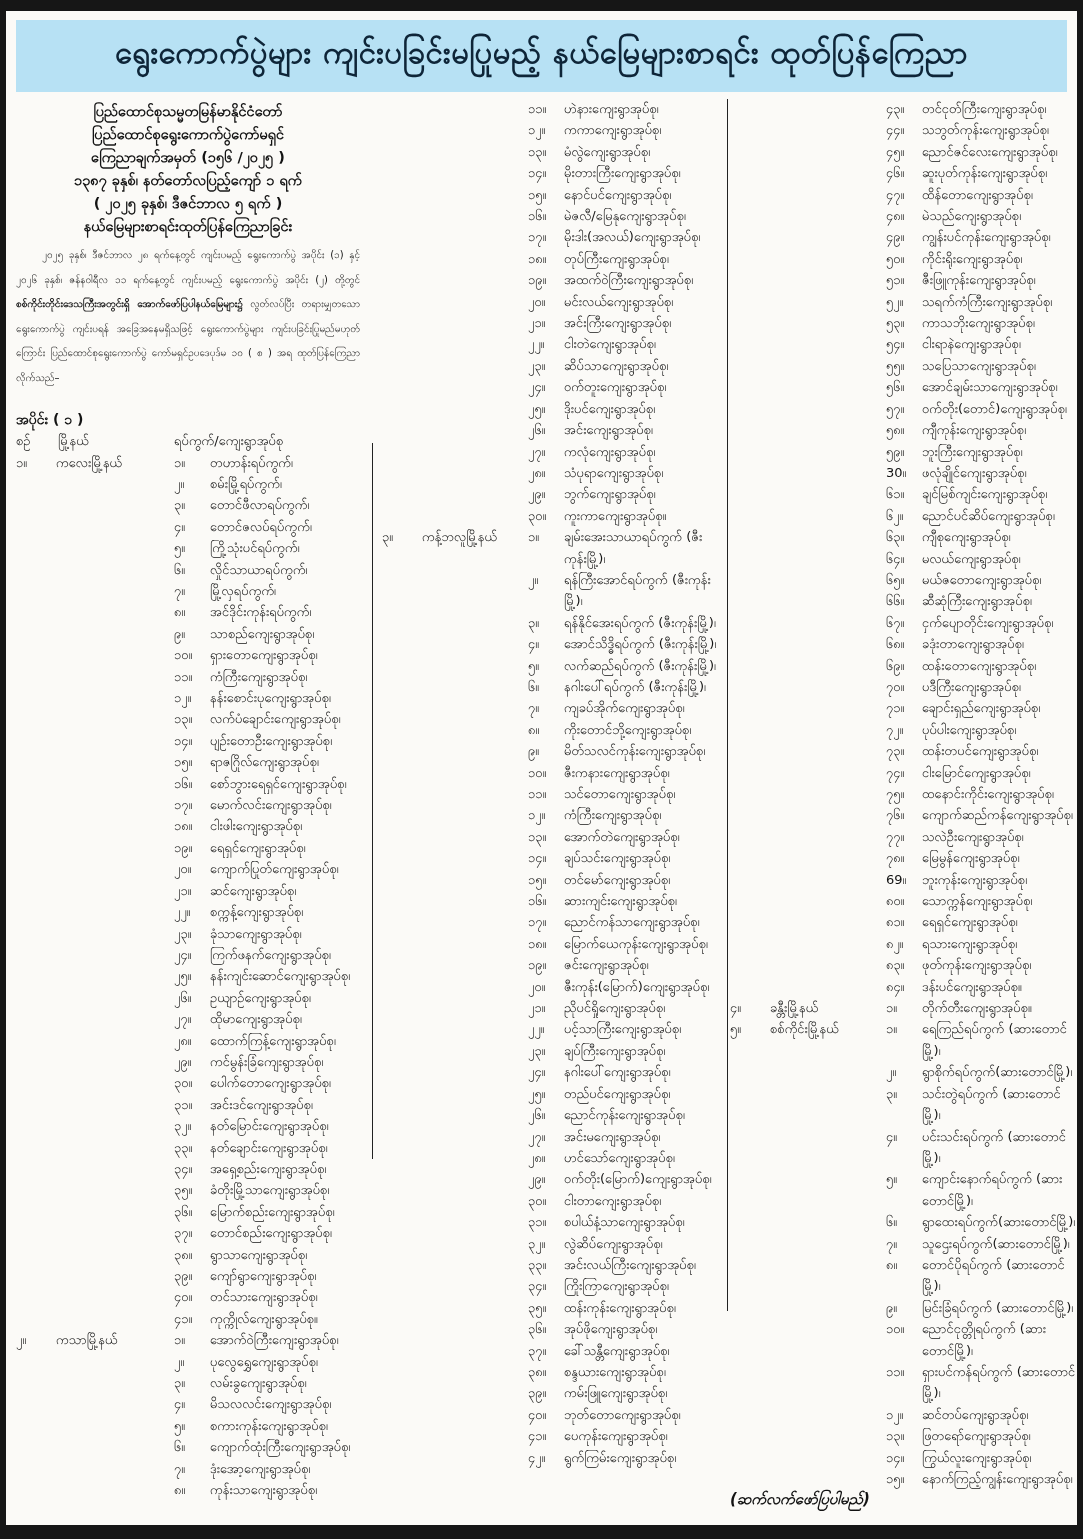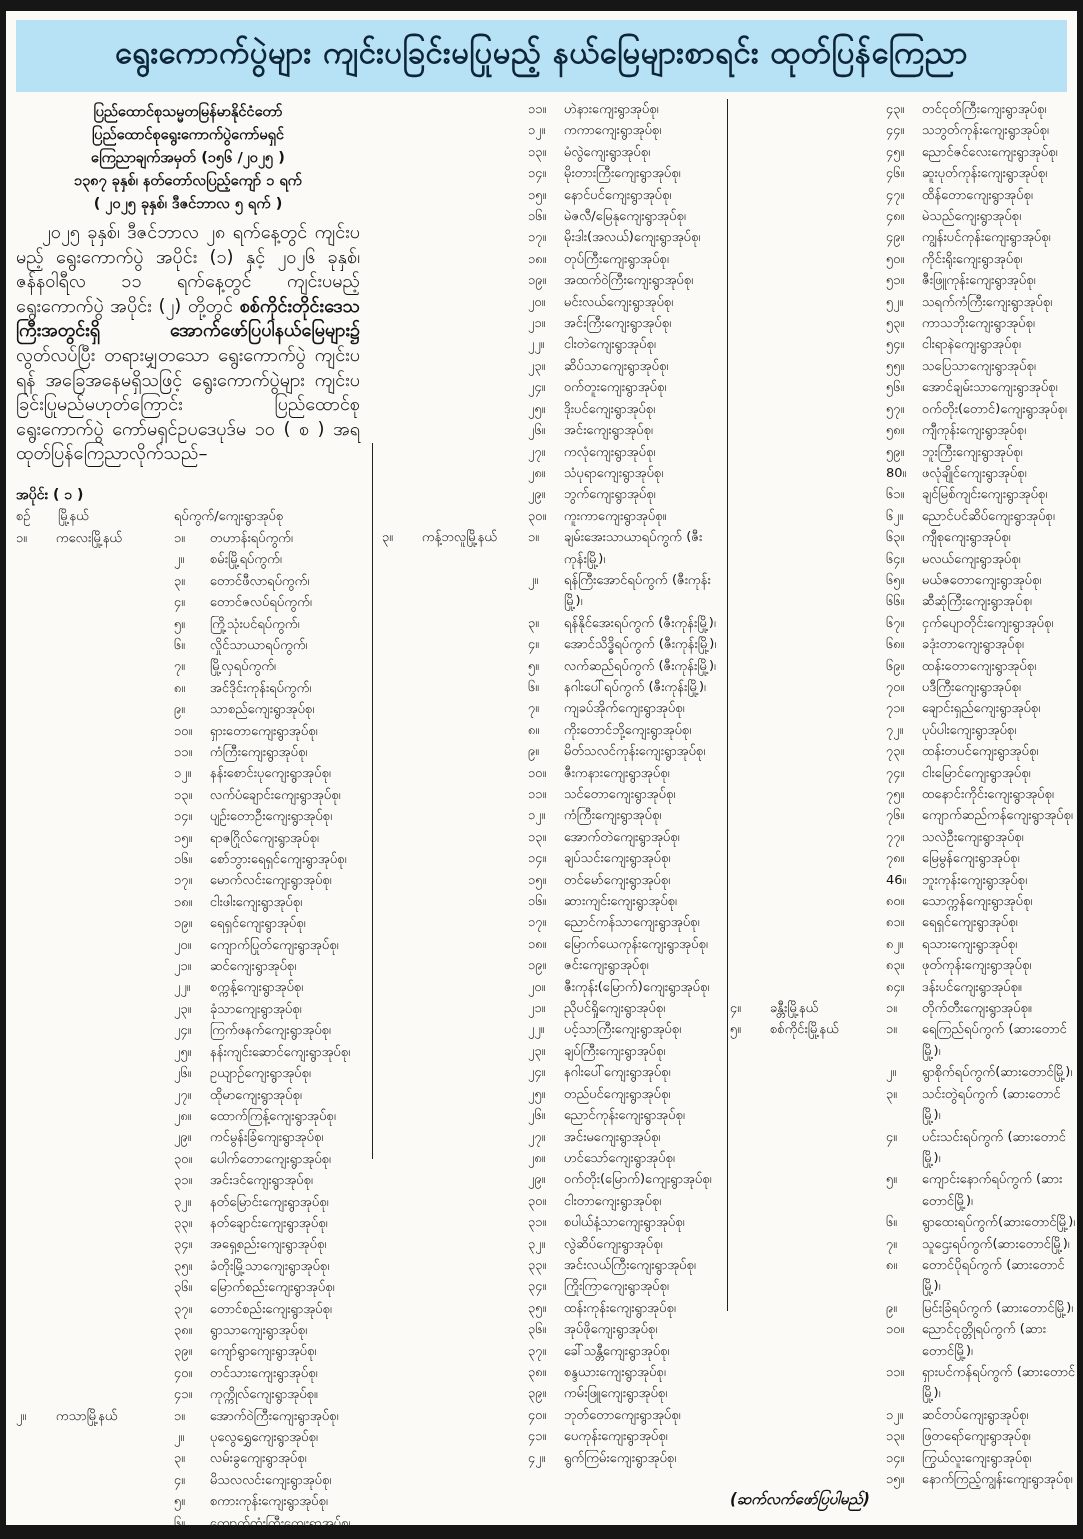--- a/index.html
+++ b/index.html
@@ -8,21 +8,21 @@
         border-top:11px solid #161616;border-bottom:14px solid #161616;
         font-family:"DejaVu Sans",sans-serif;color:#131313;overflow:hidden;}
   .banner{margin:9px 10px 4px 10px;background:#b7e1f4;text-align:center;
           padding:12px 4px 14px 4px;}
   .banner span{font-weight:bold;font-size:31px;color:#0e2538;letter-spacing:0.5px;text-align:center;}
   .content{display:flex;padding:2px 6px 0 10px;box-sizing:border-box;}
   .colA{width:352px;box-sizing:border-box;padding-right:8px;flex-shrink:0;}
   .colB{width:356px;box-sizing:border-box;padding-left:14px;flex-shrink:0;}
   .colC{width:353px;box-sizing:border-box;padding-left:6px;flex-shrink:0;}
   .intro{font-weight:bold;text-align:center;font-size:14.5px;line-height:23px;margin-top:2px;}
-  .para{font-size:18px;line-height:24.6px;text-align:justify;margin-top:5px;text-indent:26px;}
+  .para{font-size:10px;line-height:24.6px;text-align:justify;margin-top:5px;text-indent:26px;}
   .para .b{font-weight:bold;}
   .part-label{font-weight:bold;font-size:14px;line-height:22px;margin-top:17px;}
   .list{font-size:13px;line-height:21.4px;}
   .header-row{display:flex;font-weight:normal;font-size:13px;line-height:22px;}
   .header-row .sn{width:42px;flex-shrink:0;}
   .header-row .township-h{width:116px;flex-shrink:0;}
   .header-row .villages-h{flex:1;}
   .section{display:flex;align-items:flex-start;}
   .sec-head{flex-shrink:0;display:flex;}
   .colA .sec-head{width:158px;}
@@ -51,20 +51,21 @@
 
   <div class="content">
 
     <div class="colA">
       <div class="intro">
         <div>ပြည်ထောင်စုသမ္မတမြန်မာနိုင်ငံတော်</div>
         <div>ပြည်ထောင်စုရွေးကောက်ပွဲကော်မရှင်</div>
         <div>ကြေညာချက်အမှတ် (၁၅၆ /၂၀၂၅ )</div>
         <div>၁၃၈၇ ခုနှစ်၊ နတ်တော်လပြည့်ကျော်  ၁  ရက်</div>
         <div>( ၂၀၂၅ ခုနှစ်၊ ဒီဇင်ဘာလ  ၅  ရက် )</div>
+        <div>နယ်မြေများစာရင်းထုတ်ပြန်ကြေညာခြင်း</div>
       </div>
       <div class="para">
         <span>၂၀၂၅ ခုနှစ်၊ ဒီဇင်ဘာလ ၂၈ ရက်နေ့တွင် ကျင်းပမည့် ရွေးကောက်ပွဲ အပိုင်း (၁) နှင့် ၂၀၂၆ ခုနှစ်၊ ဇန်နဝါရီလ ၁၁ ရက်နေ့တွင် ကျင်းပမည့် ရွေးကောက်ပွဲ အပိုင်း (၂) တို့တွင် </span>
         <span class="b">စစ်ကိုင်းတိုင်းဒေသကြီးအတွင်းရှိ အောက်ဖော်ပြပါနယ်မြေများ၌</span>
         <span> လွတ်လပ်ပြီး တရားမျှတသော ရွေးကောက်ပွဲ ကျင်းပရန် အခြေအနေမရှိသဖြင့် ရွေးကောက်ပွဲများ ကျင်းပခြင်းပြုမည်မဟုတ်ကြောင်း ပြည်ထောင်စုရွေးကောက်ပွဲ ကော်မရှင်ဥပဒေပုဒ်မ ၁၀ ( စ ) အရ ထုတ်ပြန်ကြေညာလိုက်သည်–</span>
       </div>
       <div class="part-label">အပိုင်း ( ၁ )</div>
       <div class="header-row">
         <div class="sn">စဉ်</div>
         <div class="township-h">မြို့နယ်</div>
@@ -623,21 +624,21 @@
               </div>
               <div class="item">
                 <div class="vnum">၅၈။</div>
                 <div class="vtext">ကျီကုန်းကျေးရွာအုပ်စု၊</div>
               </div>
               <div class="item">
                 <div class="vnum">၅၉။</div>
                 <div class="vtext">ဘူးကြီးကျေးရွာအုပ်စု၊</div>
               </div>
               <div class="item">
-                <div class="vnum">80။</div>
+                <div class="vnum">30။</div>
                 <div class="vtext">ဖလုံချိုင်ကျေးရွာအုပ်စု၊</div>
               </div>
               <div class="item">
                 <div class="vnum">၆၁။</div>
                 <div class="vtext">ချင်မြစ်ကျင်းကျေးရွာအုပ်စု၊</div>
               </div>
               <div class="item">
                 <div class="vnum">၆၂။</div>
                 <div class="vtext">ညောင်ပင်ဆိပ်ကျေးရွာအုပ်စု၊</div>
               </div>
@@ -699,21 +700,21 @@
               </div>
               <div class="item">
                 <div class="vnum">၇၇။</div>
                 <div class="vtext">သလဲဦးကျေးရွာအုပ်စု၊</div>
               </div>
               <div class="item">
                 <div class="vnum">၇၈။</div>
                 <div class="vtext">မြေမွန်ကျေးရွာအုပ်စု၊</div>
               </div>
               <div class="item">
-                <div class="vnum">46။</div>
+                <div class="vnum">69။</div>
                 <div class="vtext">ဘူးကုန်းကျေးရွာအုပ်စု၊</div>
               </div>
               <div class="item">
                 <div class="vnum">၈၀။</div>
                 <div class="vtext">သောက္ကန်ကျေးရွာအုပ်စု၊</div>
               </div>
               <div class="item">
                 <div class="vnum">၈၁။</div>
                 <div class="vtext">ရေရှင်ကျေးရွာအုပ်စု၊</div>
               </div>

